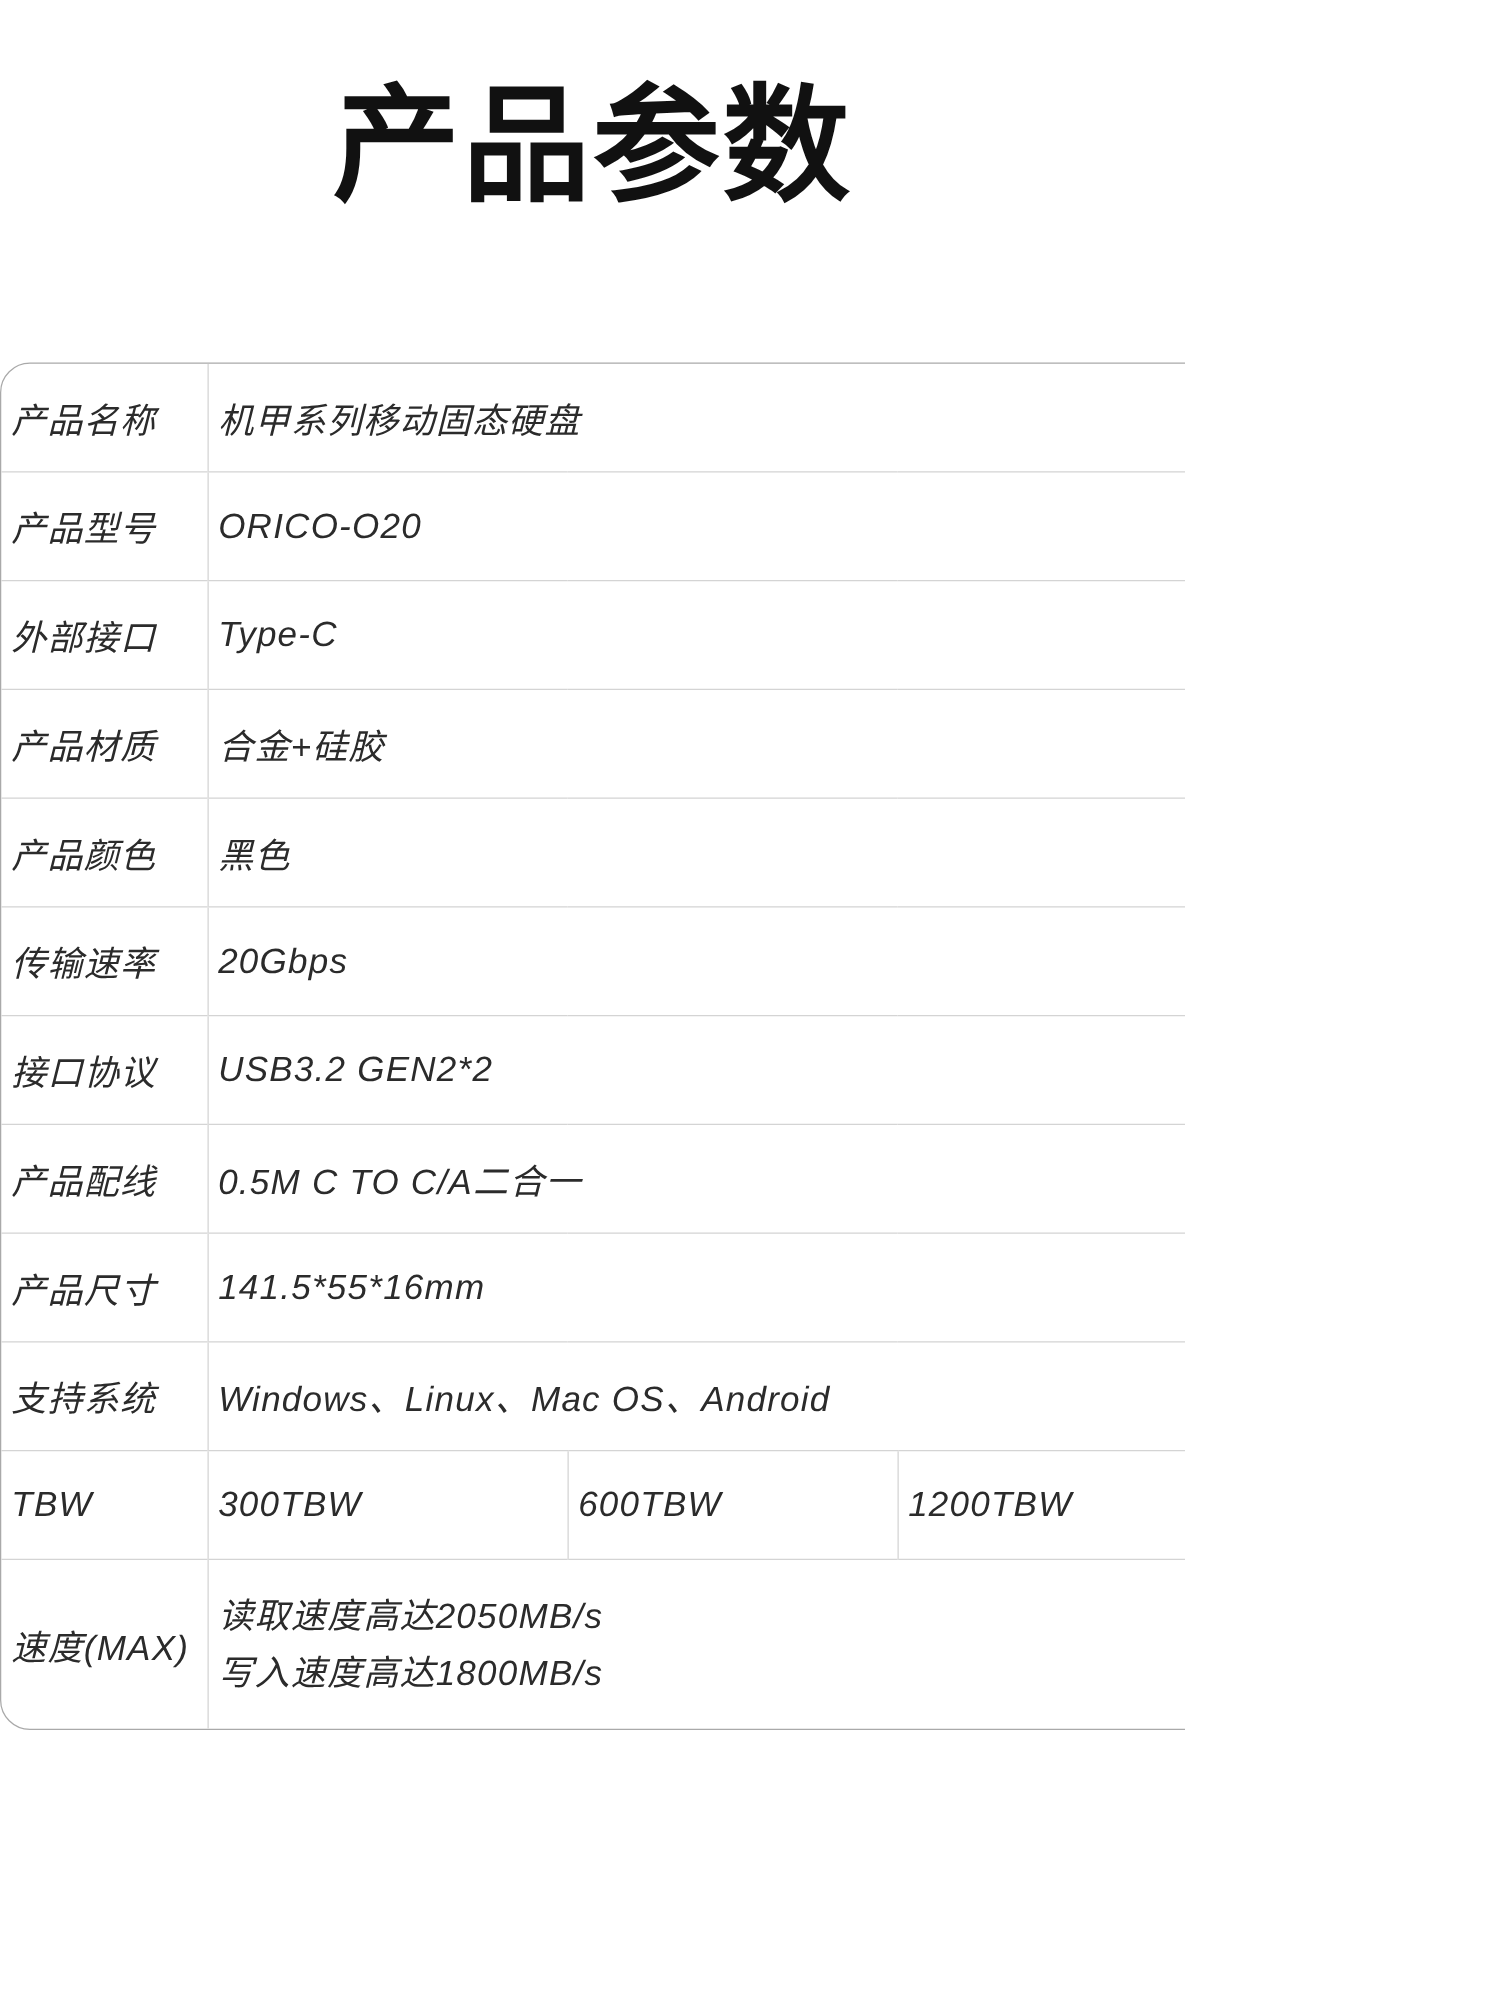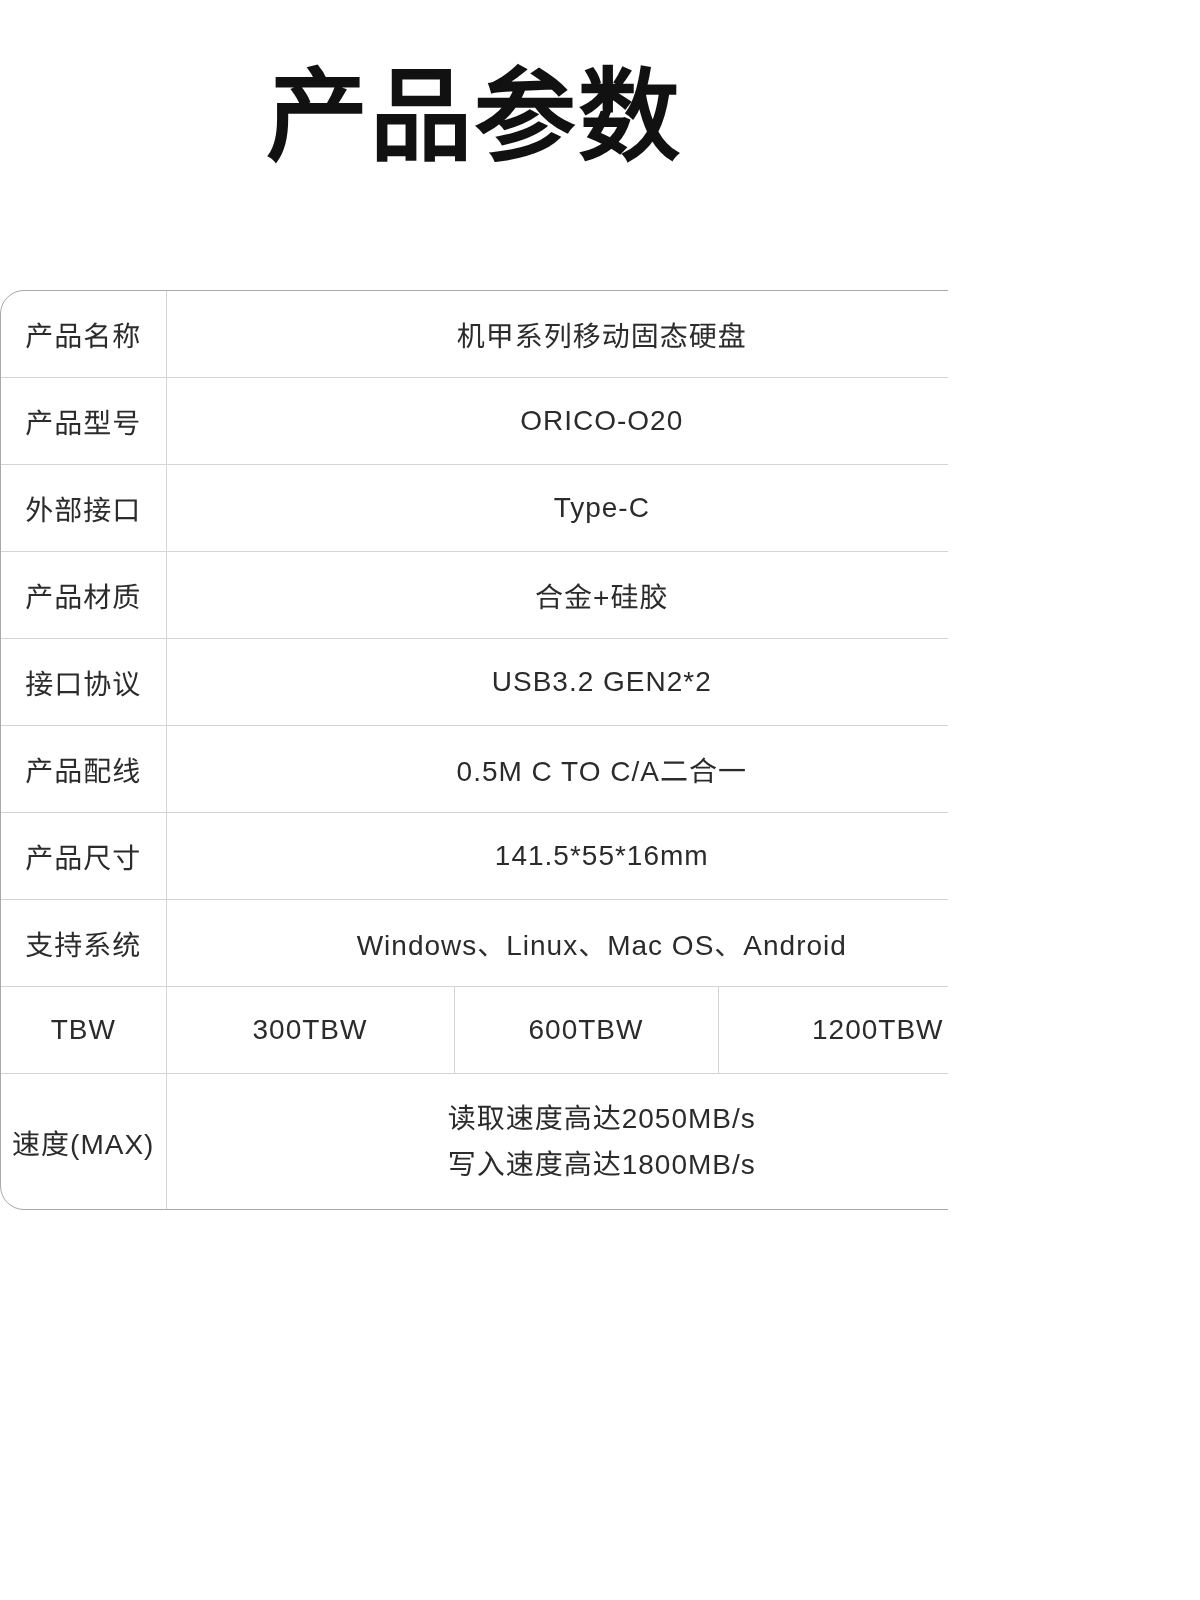--- a/index.html
+++ b/index.html
@@ -36,27 +36,27 @@
   }
   table.spec {
     width: 100%;
     table-layout: fixed;
     border-collapse: collapse;
     font-size: 28px;
     color: #2b2b2b;
   }
   table.spec td {
     height: 86px;
-    text-align: center;
     vertical-align: middle;
     border-top: 1px solid #d4d4d4;
     border-left: 1px solid #d4d4d4;
     padding: 0 8px;
     overflow: hidden;
     white-space: nowrap;
+    font-style: italic;
   }
   table.spec tr:first-child td { border-top: none; }
   table.spec td:first-child { border-left: none; }
   td.lbl { letter-spacing: 1px; }
   td.val { letter-spacing: 1px; }
   tr.speed-row td { height: 135px; }
   .speed-line { line-height: 46px; }
 </style>
 </head>
 <body>
@@ -88,21 +88,29 @@
       <tr>
         <td class="lbl">外部接口</td>
         <td class="val" colspan="3">Type-C</td>
       </tr>
 
       <tr>
         <td class="lbl">产品材质</td>
         <td class="val" colspan="3">合金+硅胶</td>
       </tr>
 
+      <tr>
+        <td class="lbl">产品颜色</td>
+        <td class="val" colspan="3">黑色</td>
+      </tr>
 
+      <tr>
+        <td class="lbl">传输速率</td>
+        <td class="val" colspan="3">20Gbps</td>
+      </tr>
 
       <tr>
         <td class="lbl">接口协议</td>
         <td class="val" colspan="3">USB3.2 GEN2*2</td>
       </tr>
 
       <tr>
         <td class="lbl">产品配线</td>
         <td class="val" colspan="3">0.5M C TO C/A二合一</td>
       </tr>

